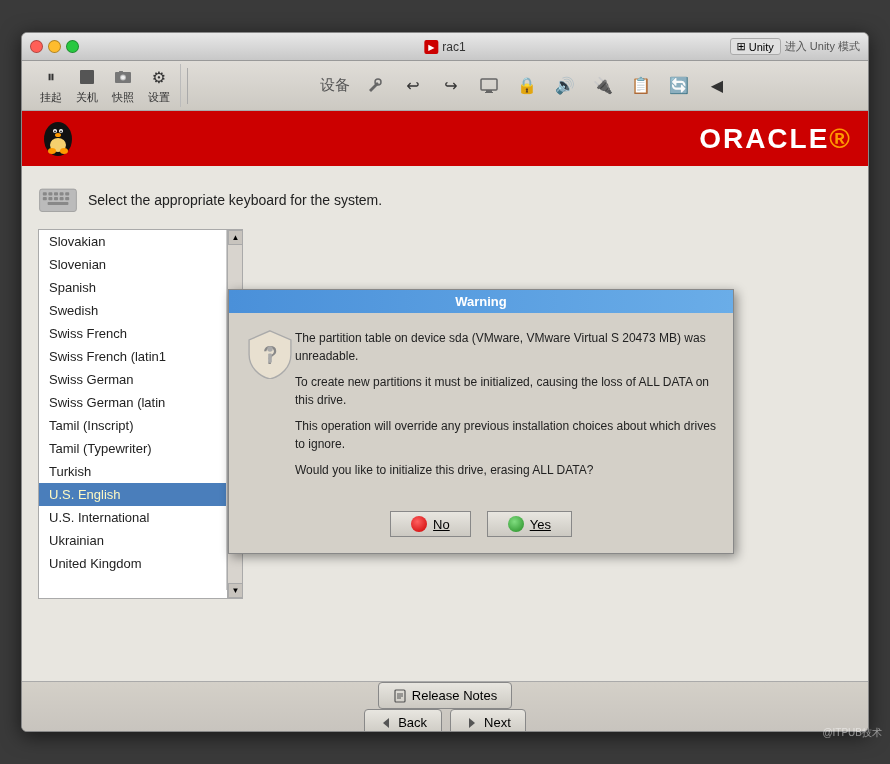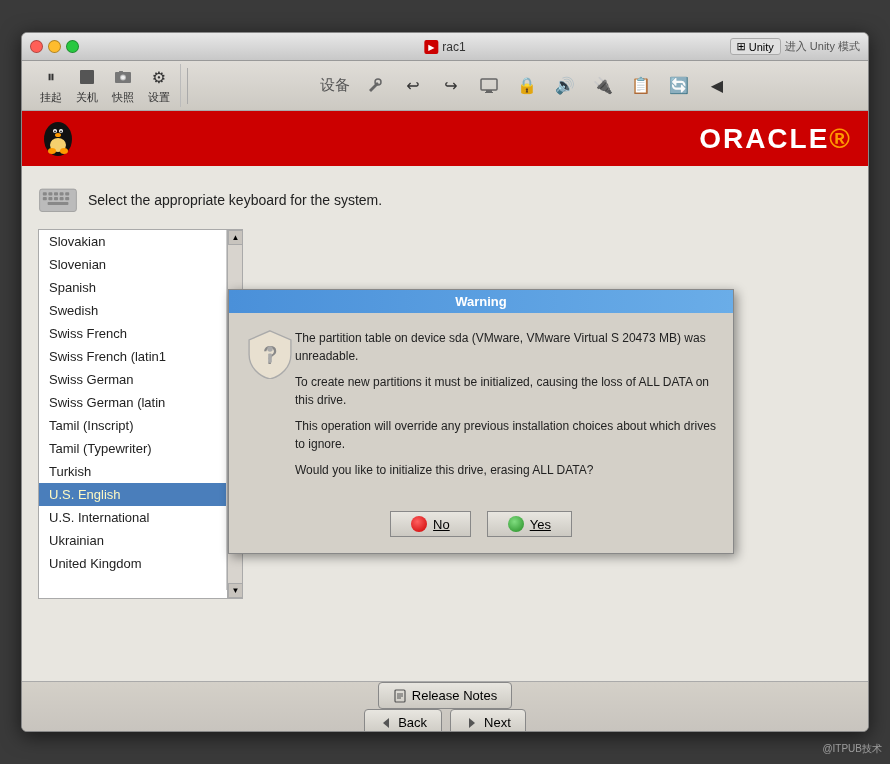--- a/index.html
+++ b/index.html
@@ -315,21 +315,21 @@
       gap: 5px;
       padding: 5px 14px;
       background: linear-gradient(to bottom, #e8e6e0, #ccc9c2);
       border: 1px solid #888;
       border-radius: 4px;
       cursor: pointer;
       font-size: 13px;
     }
     .watermark {
       position: absolute;
-      bottom: 8px;
+      bottom: 24px;
       right: 8px;
       font-size: 10px;
       color: rgba(255,255,255,0.5);
     }
   </style>
 </head>
 <body>
 
 <div class="window">
 

